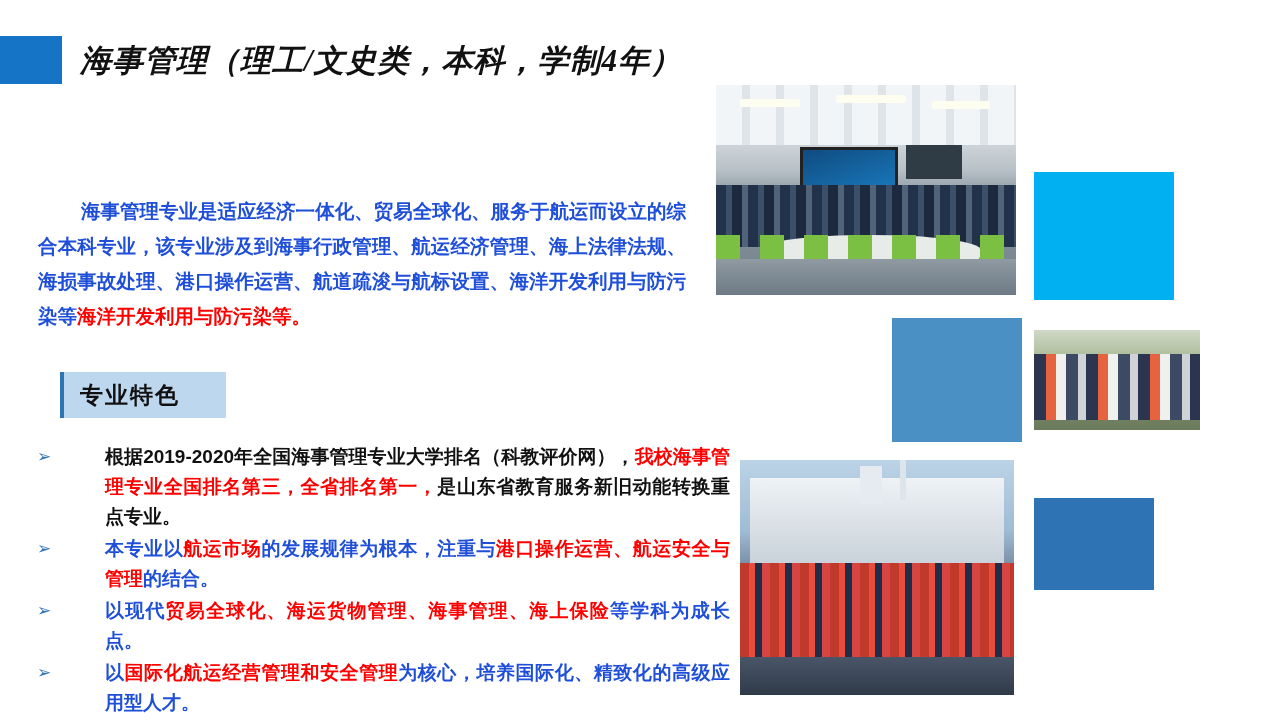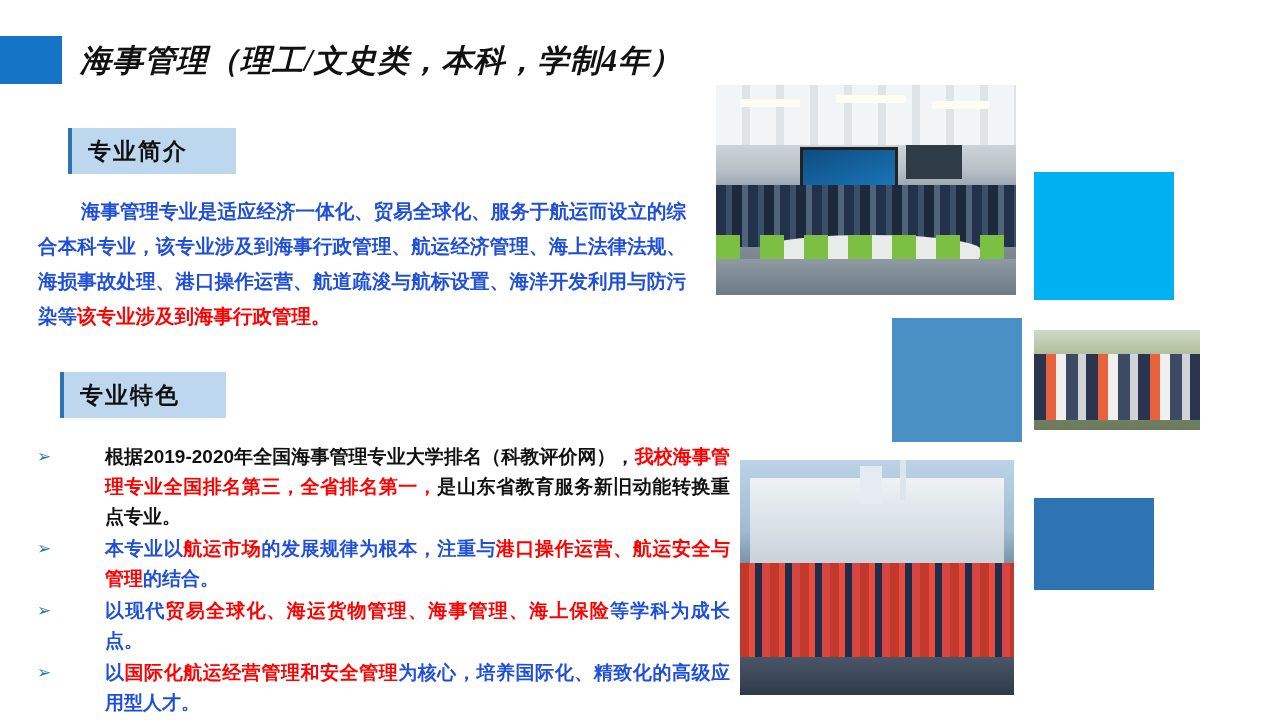--- a/index.html
+++ b/index.html
@@ -231,26 +231,23 @@
   }
 </style>
 </head>
 <body>
 
 <div class="slide">
 
   <div class="title-accent"></div>
   <div class="title-text">海事管理（理工/文史类，本科，学制4年）</div>
 
-  <div class="section-head" id="sec1">
-    <span>专业简介</span>
-  </div>
 
   <div class="intro">
-    <span class="blue">海事管理专业是适应</span><span class="blue">经济一体化、贸易全球化、服务于航运</span><span class="blue">而设立的</span><span class="blue">综合本科专业，</span><span class="blue">该专业涉及到海事行政管理、航运经济管理、海上法律法规、海损事故处理、港口操作运营、航道疏浚与航标设置、海洋开发利用与防污染等</span><span class="red">该专业涉及到海事行政管理。</span>
+    <span class="blue">海事管理专业是适应</span><span class="blue">经济一体化、贸易全球化、服务于航运</span><span class="blue">而设立的</span><span class="blue">综合本科专业，</span><span class="blue">该专业涉及到海事行政管理、航运经济管理、海上法律法规、海损事故处理、港口操作运营、航道疏浚与航标设置、海洋开发利用与防污染等</span><span class="red">海洋开发利用与防污染等。</span>
   </div>
 
   <div class="section-head" id="sec2">
     <span>专业特色</span>
   </div>
 
   <div class="bullets">
 
     <div class="bullet">
       <div class="marker">➢</div>

